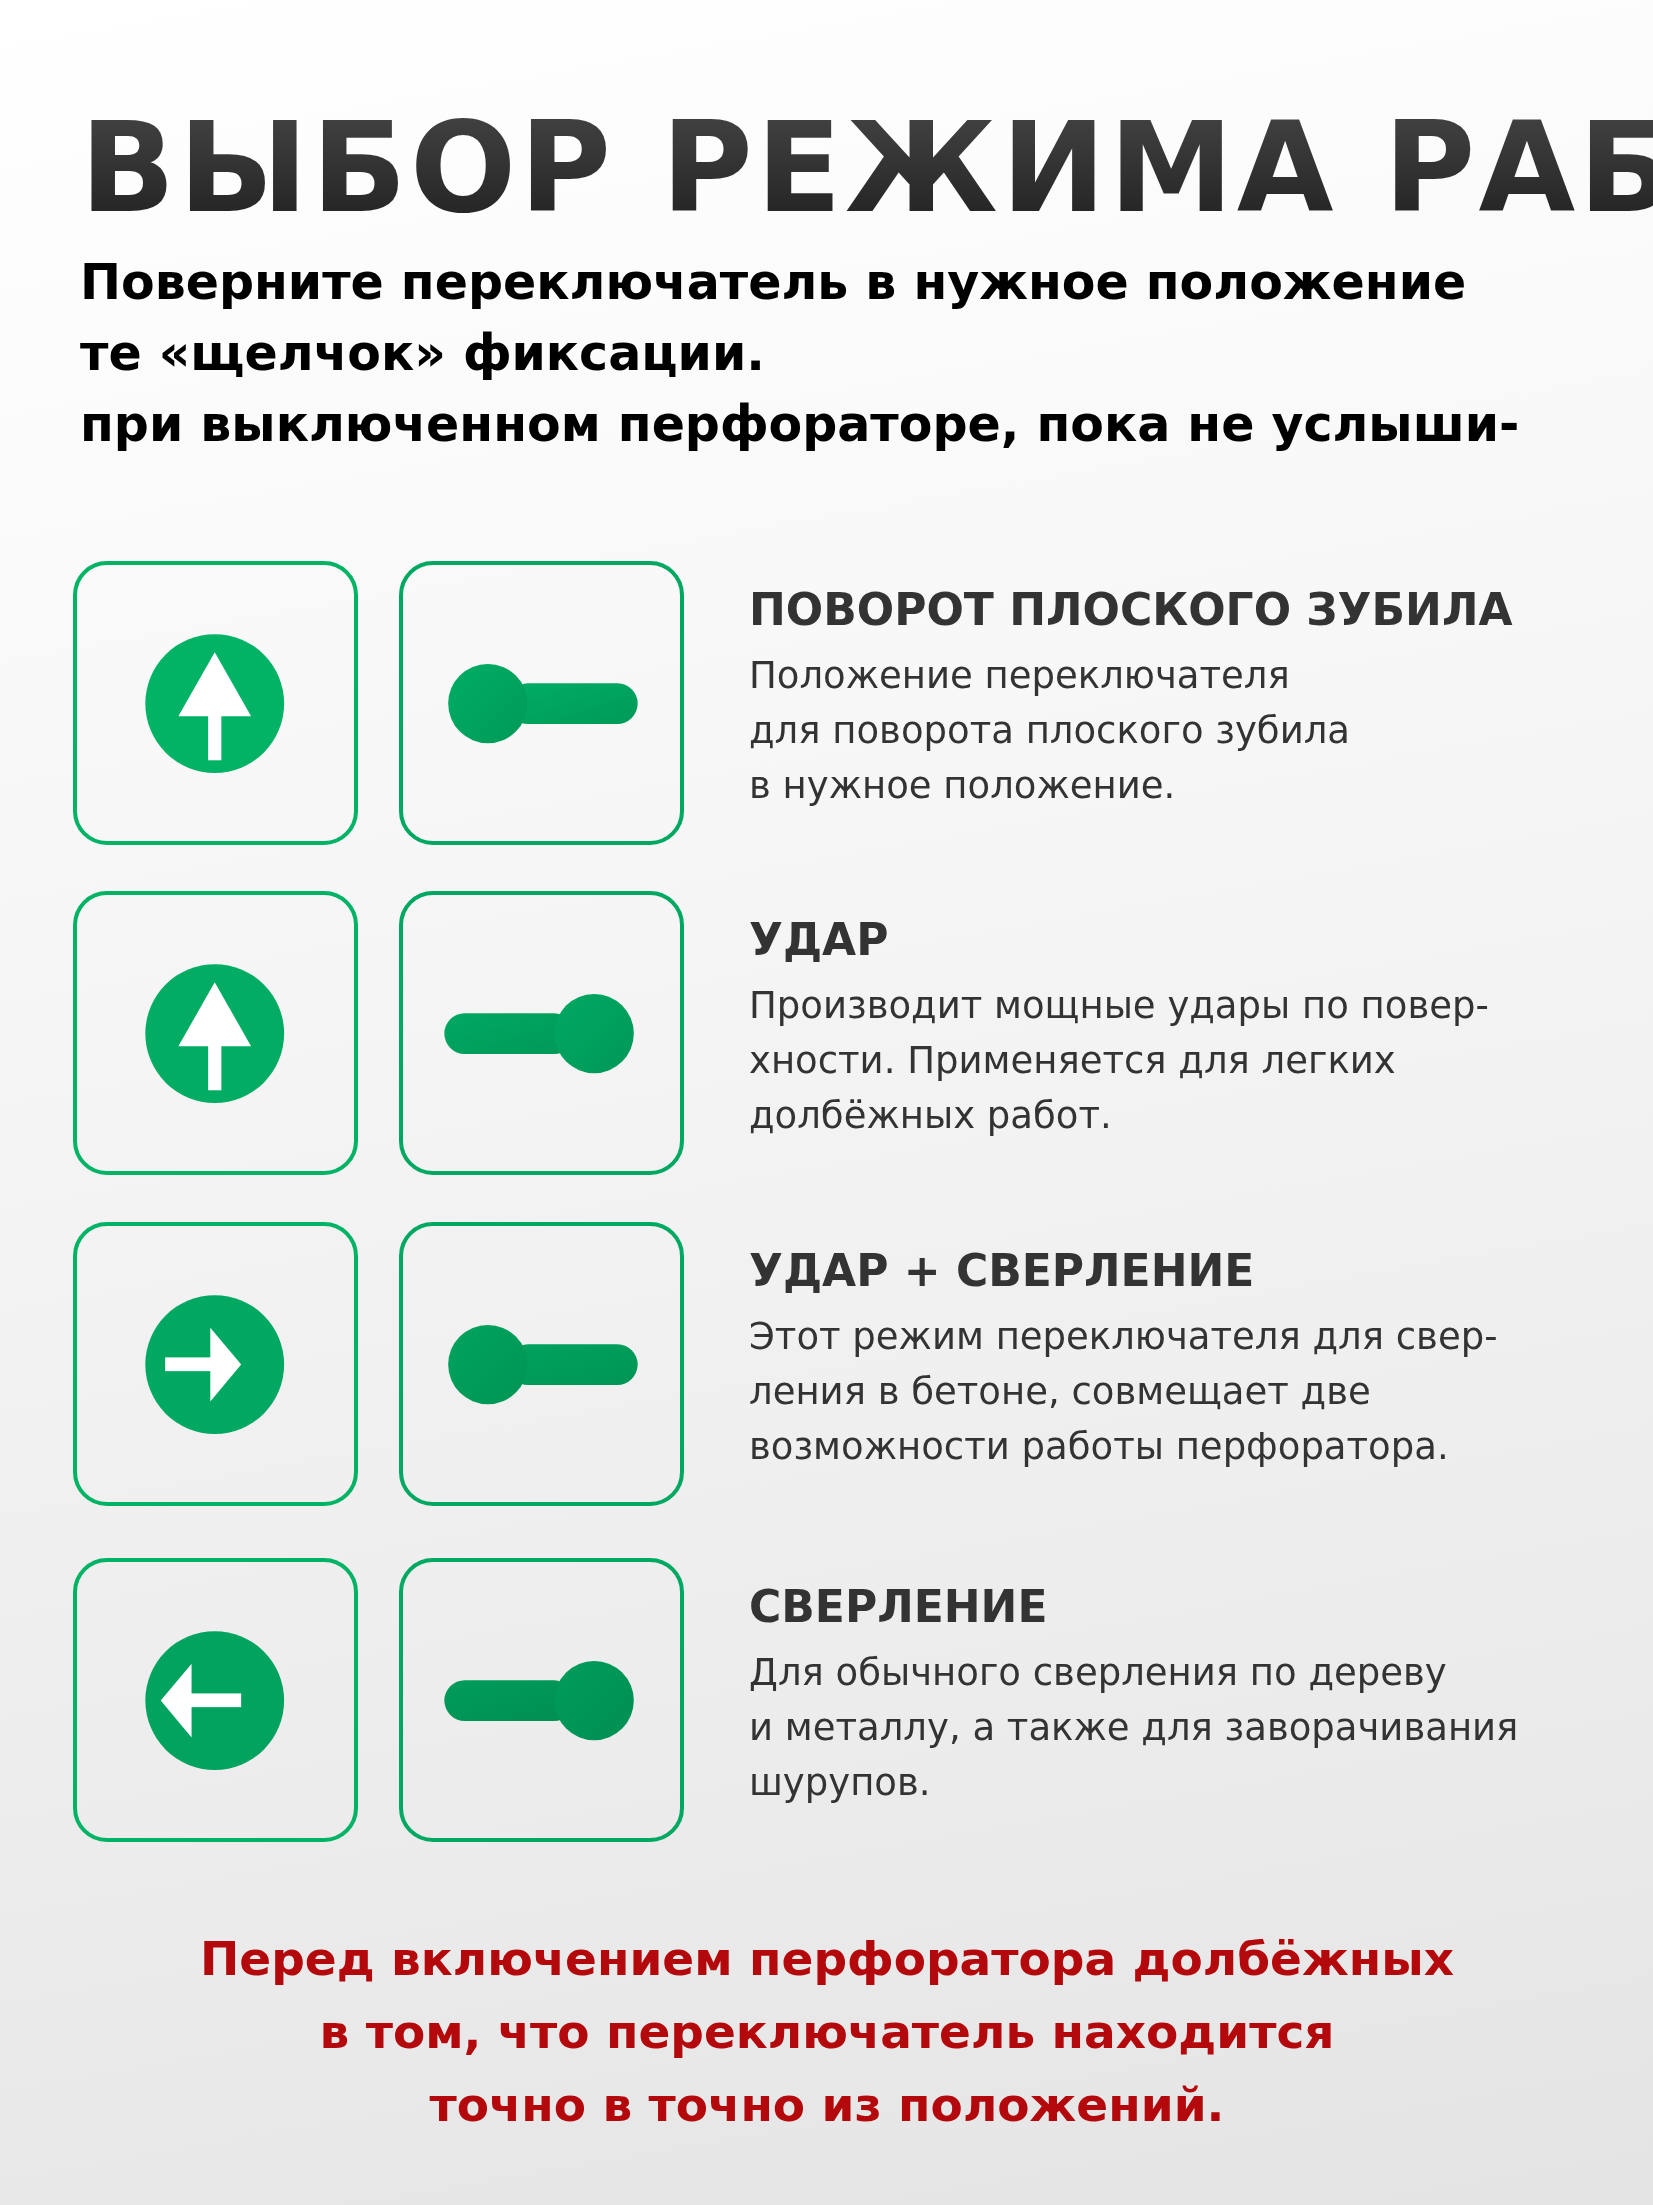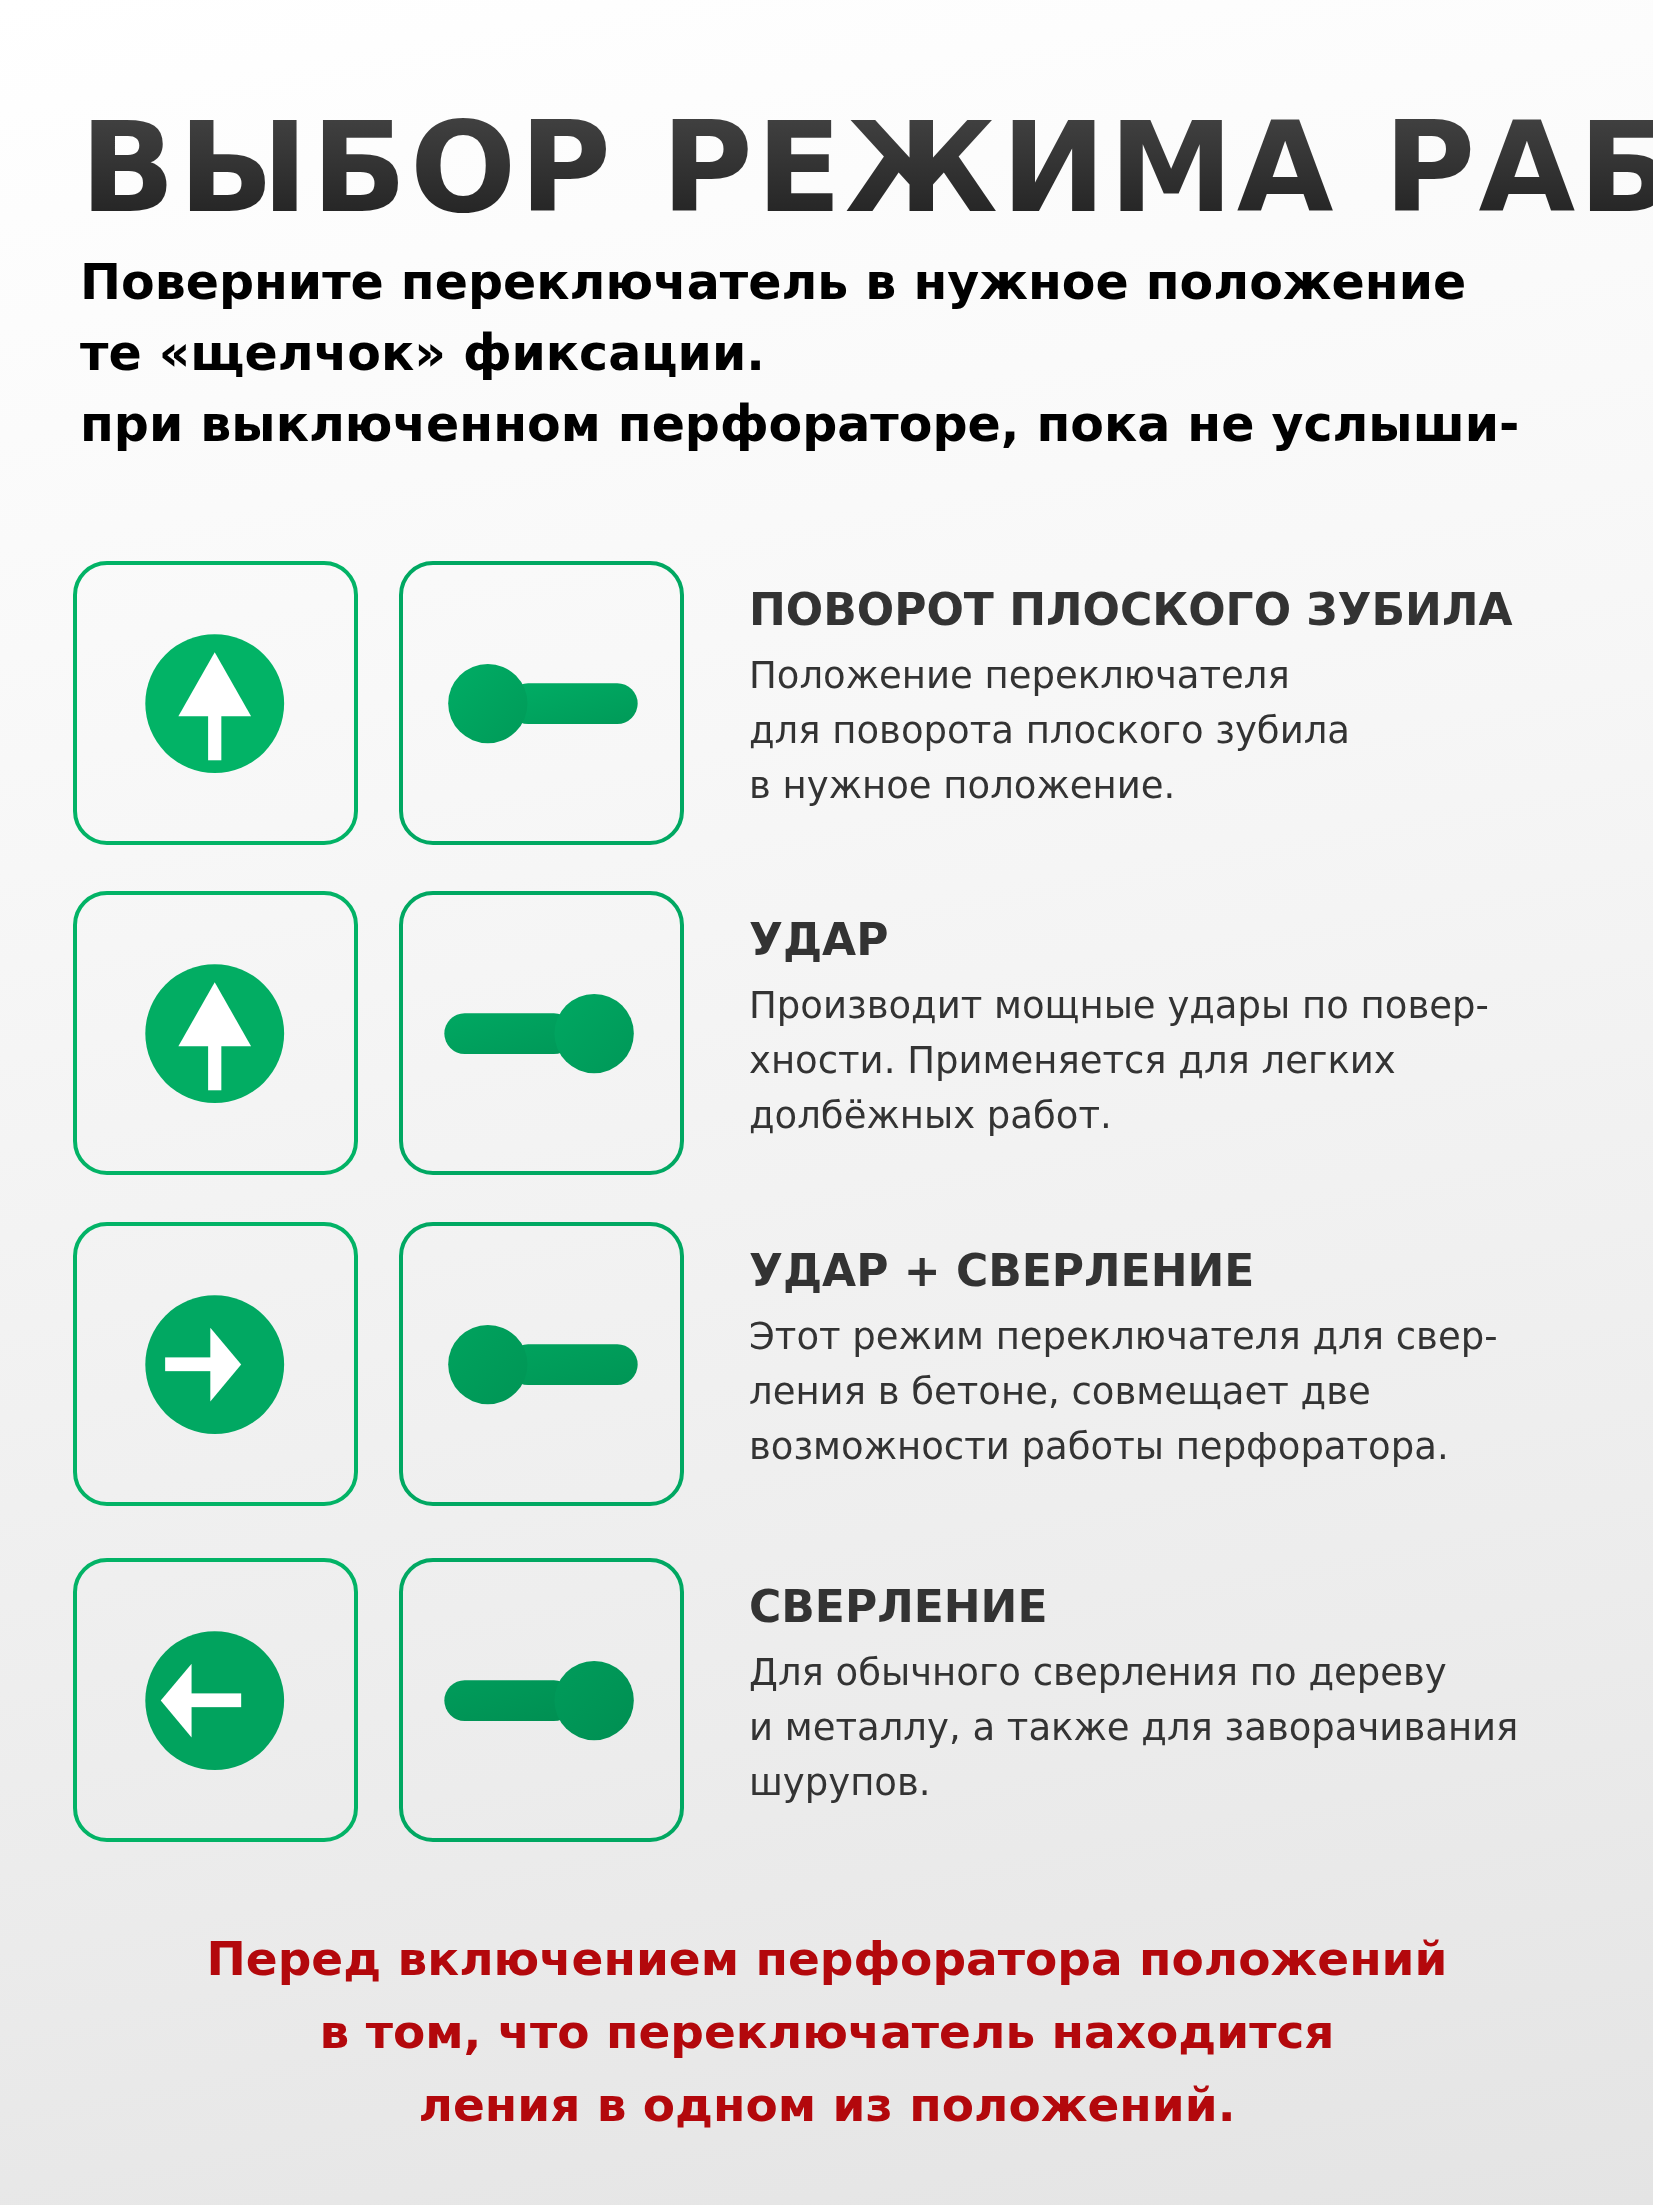--- a/index.html
+++ b/index.html
@@ -221,17 +221,17 @@
     <div class="mode-title">СВЕРЛЕНИЕ</div>
     <div class="mode-desc">
       <span>Для обычного сверления по дереву</span>
       <span>и металлу, а также для заворачивания</span>
       <span>шурупов.</span>
     </div>
   </div>
 </div>
 
 <div class="warning">
-  <span>Перед включением перфоратора положений</span>
+  <span>Перед включением перфоратора долбёжных</span>
   <span>в том, что переключатель находится</span>
-  <span>ления в одном из положений.</span>
+  <span>точно в точно из положений.</span>
 </div>
 
 
 </body></html>

